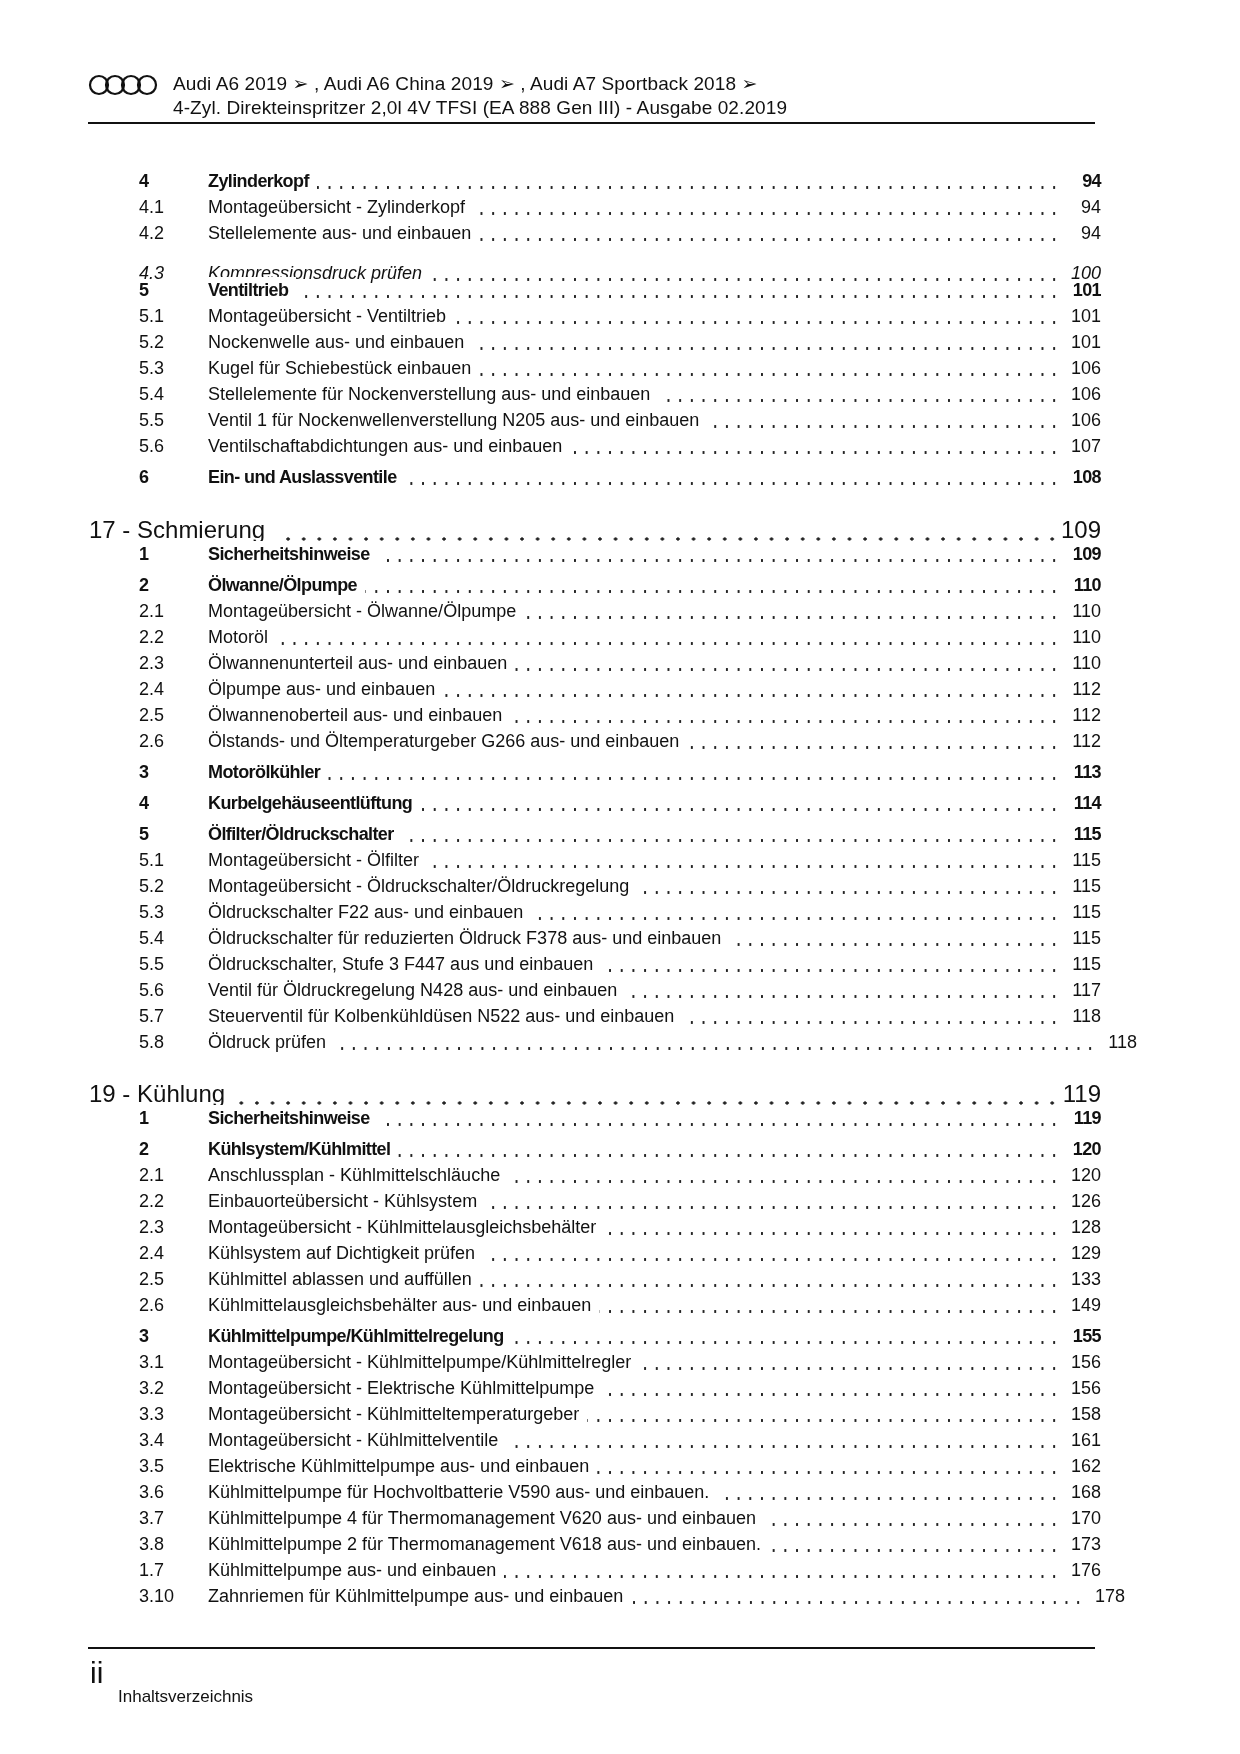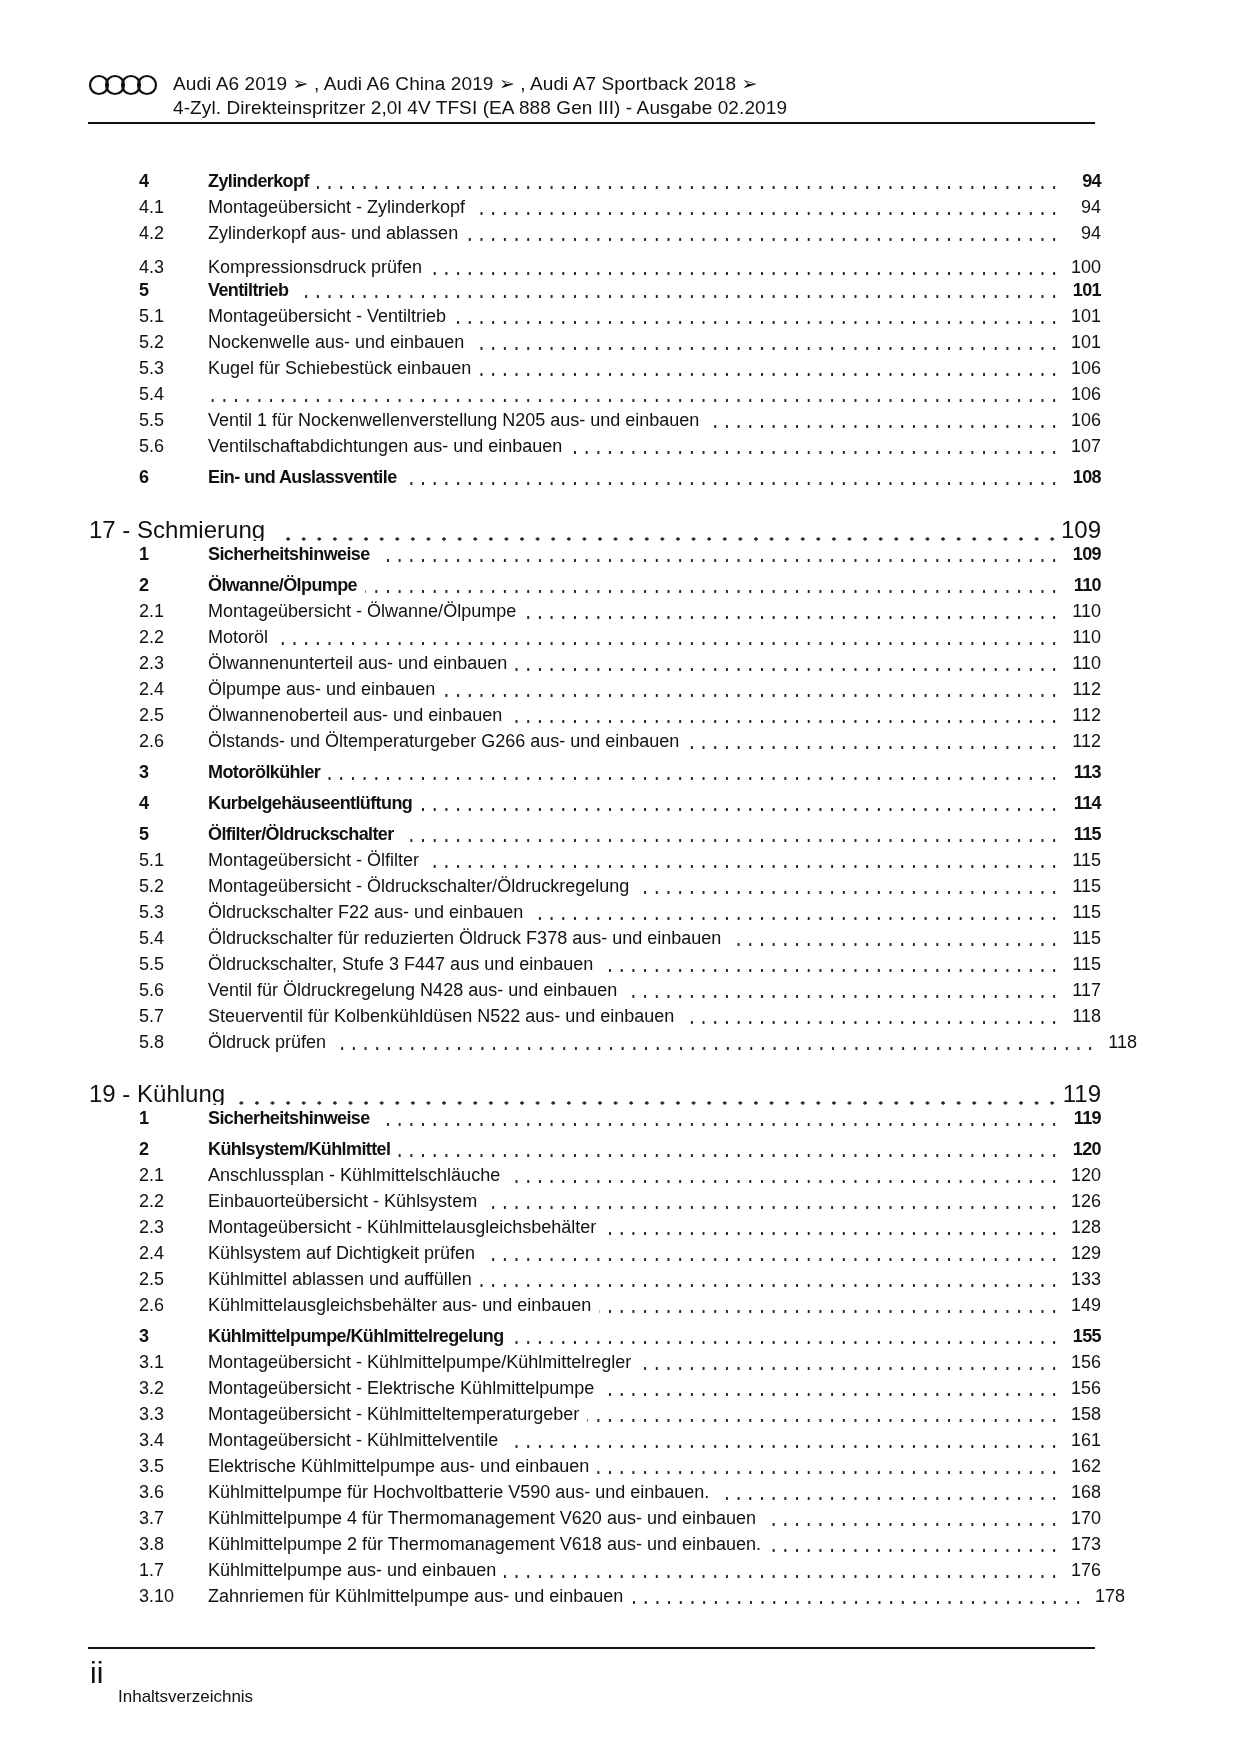--- a/index.html
+++ b/index.html
@@ -58,25 +58,25 @@
       <span class="page">94</span>
     </div>
     <div class="row" style="top: 194px;">
       <span class="num">4.1</span>
       <span class="title">Montageübersicht - Zylinderkopf</span>
       <span class="leader"></span>
       <span class="page">94</span>
     </div>
     <div class="row" style="top: 220px;">
       <span class="num">4.2</span>
-      <span class="title">Zylinderkopf aus- und ablassen</span>
+      <span class="title">Stellelemente aus- und einbauen</span>
       <span class="leader"></span>
       <span class="page">94</span>
     </div>
-    <div class="row" style="top: 254px;">
+    <div class="row" style="top: 260px; font-style: italic;">
       <span class="num">4.3</span>
       <span class="title">Kompressionsdruck prüfen</span>
       <span class="leader"></span>
       <span class="page">100</span>
     </div>
     <div class="row bold" style="top: 277px;">
       <span class="num">5</span>
       <span class="title">Ventiltrieb</span>
       <span class="leader"></span>
       <span class="page">101</span>
@@ -94,20 +94,21 @@
       <span class="page">101</span>
     </div>
     <div class="row" style="top: 355px;">
       <span class="num">5.3</span>
       <span class="title">Kugel für Schiebestück einbauen</span>
       <span class="leader"></span>
       <span class="page">106</span>
     </div>
     <div class="row" style="top: 381px;">
       <span class="num">5.4</span>
+      <span class="title">Stellelemente für Nockenverstellung aus- und einbauen</span>
       <span class="leader"></span>
       <span class="page">106</span>
     </div>
     <div class="row" style="top: 407px;">
       <span class="num">5.5</span>
       <span class="title">Ventil 1 für Nockenwellenverstellung N205 aus- und einbauen</span>
       <span class="leader"></span>
       <span class="page">106</span>
     </div>
     <div class="row" style="top: 433px;">

